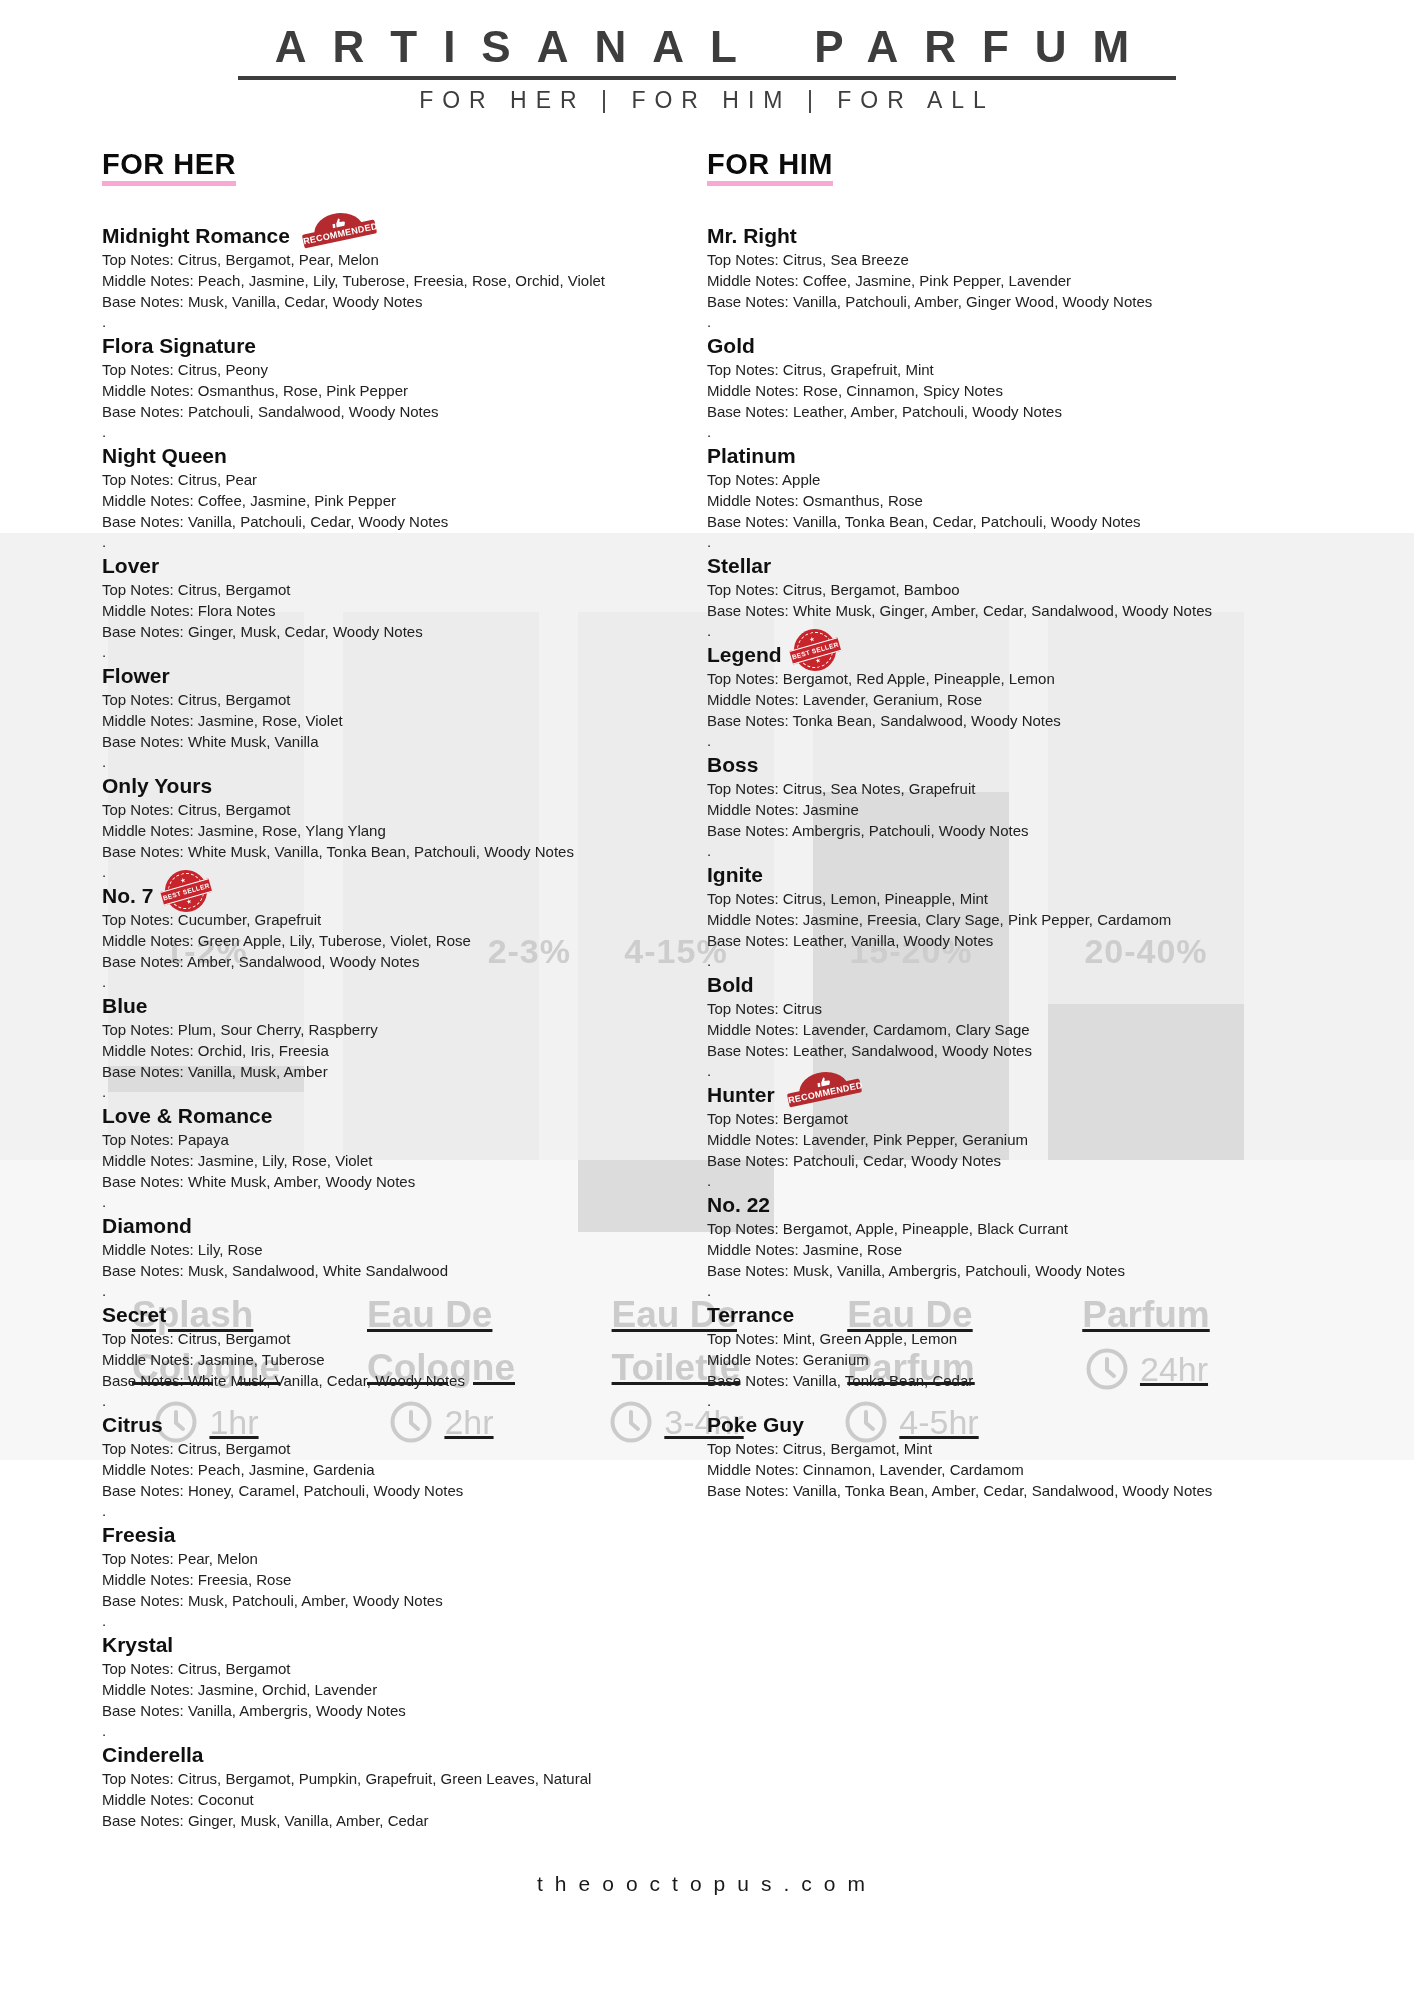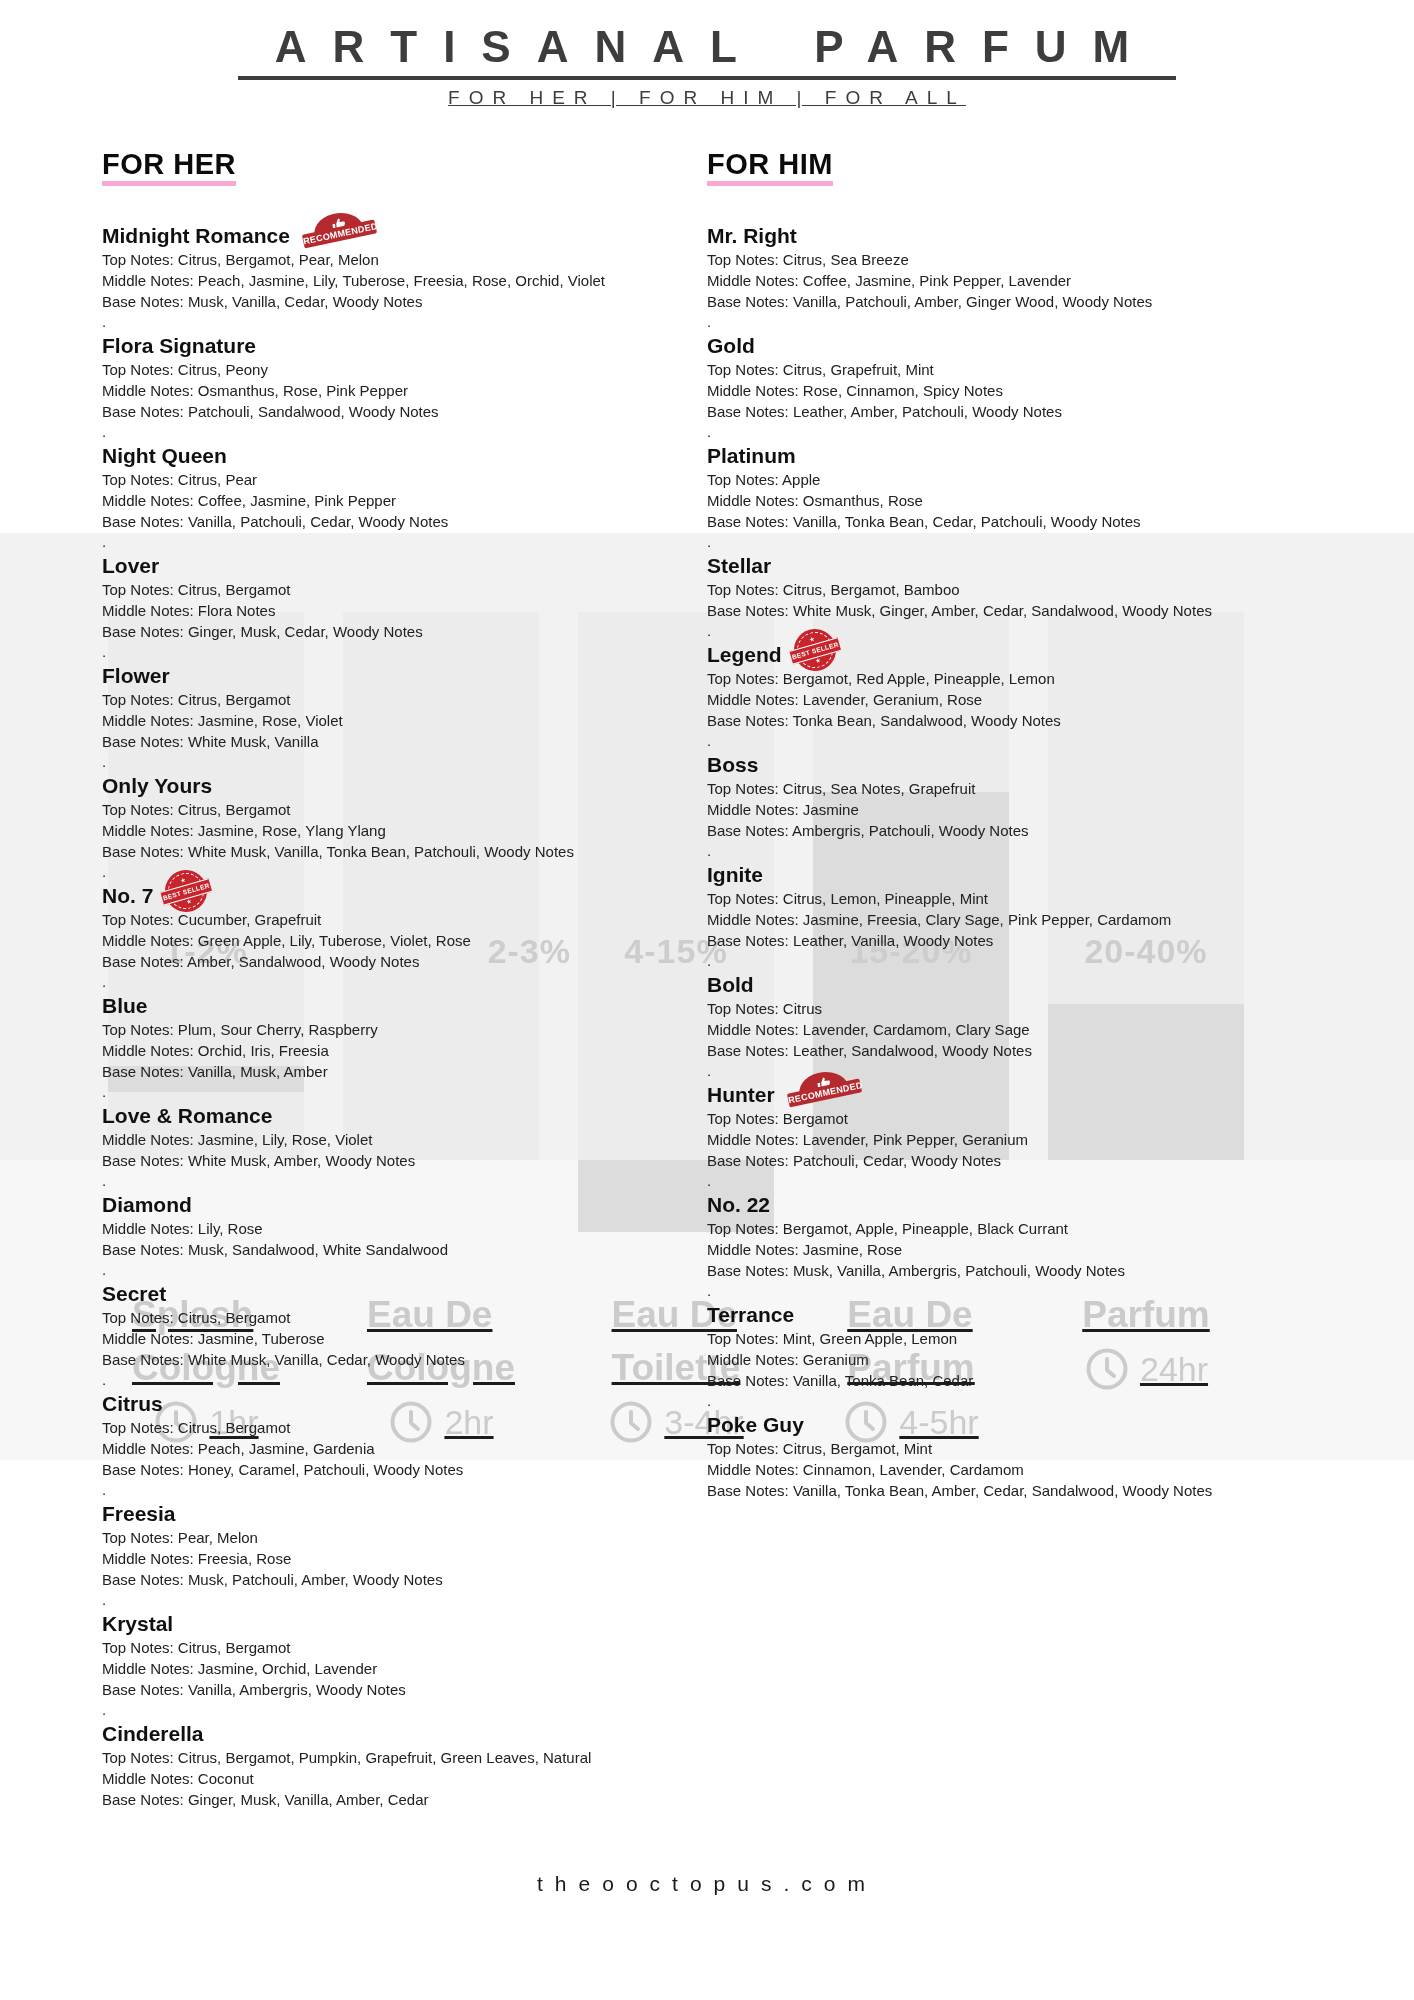--- a/index.html
+++ b/index.html
@@ -20,21 +20,21 @@
   .wm-title{font-size:37px;font-weight:700;color:#cbcbcb;line-height:53px;white-space:nowrap;}
   .wm-clockrow{display:flex;align-items:center;gap:10px;margin-top:4px;height:48px;text-align:right;}
   .wm-dur{font-size:34px;color:#cbcbcb;}
   .wm-clock{width:46px;height:46px;}
 
   
   .header{position:absolute;left:0;top:22px;width:1414px;text-align:center;z-index:2;}
   .brand{font-size:44px;font-weight:700;letter-spacing:26px;word-spacing:14px;
          color:#3d3d3d;white-space:nowrap;margin-left:16px;}
   .brand-rule{width:938px;height:4px;background:#3d3d3d;margin:4px auto 7px auto;}
-  .tagline{font-size:19px;font-weight:400;letter-spacing:9px;color:#3d3d3d;white-space:nowrap;text-decoration:underline;}
+  .tagline{font-size:23px;font-weight:400;letter-spacing:9px;color:#3d3d3d;white-space:nowrap;}
 
   
   .col{position:absolute;top:148px;z-index:2;}
   .col.left{left:102px;width:600px;}
   .col.right{left:707px;width:700px;}
   .col-heading{font-size:29px;font-weight:800;color:#0b0b0b;margin:0 0 36px 0;
                display:inline-block;border-bottom:5px solid #f9a8d4;padding-bottom:0;
                letter-spacing:0.5px;line-height:33px;}
   .entry{margin:0;}
   .title-row{display:flex;align-items:flex-start;gap:12px;height:27px;}
@@ -279,20 +279,21 @@
           <div class="note">Base Notes: Vanilla, Musk, Amber</div>
         </div>
     <div class="dot-sep">.</div>
   </div>
 
   <div class="entry">
     <div class="title-row">
       <span class="p-name">Love &amp; Romance</span>
     </div>
     <div class="notes-host">
+          <div class="note">Top Notes: Papaya</div>
           <div class="note">Middle Notes: Jasmine, Lily, Rose, Violet</div>
           <div class="note">Base Notes: White Musk, Amber, Woody Notes</div>
         </div>
     <div class="dot-sep">.</div>
   </div>
 
   <div class="entry">
     <div class="title-row">
       <span class="p-name">Diamond</span>
     </div>

